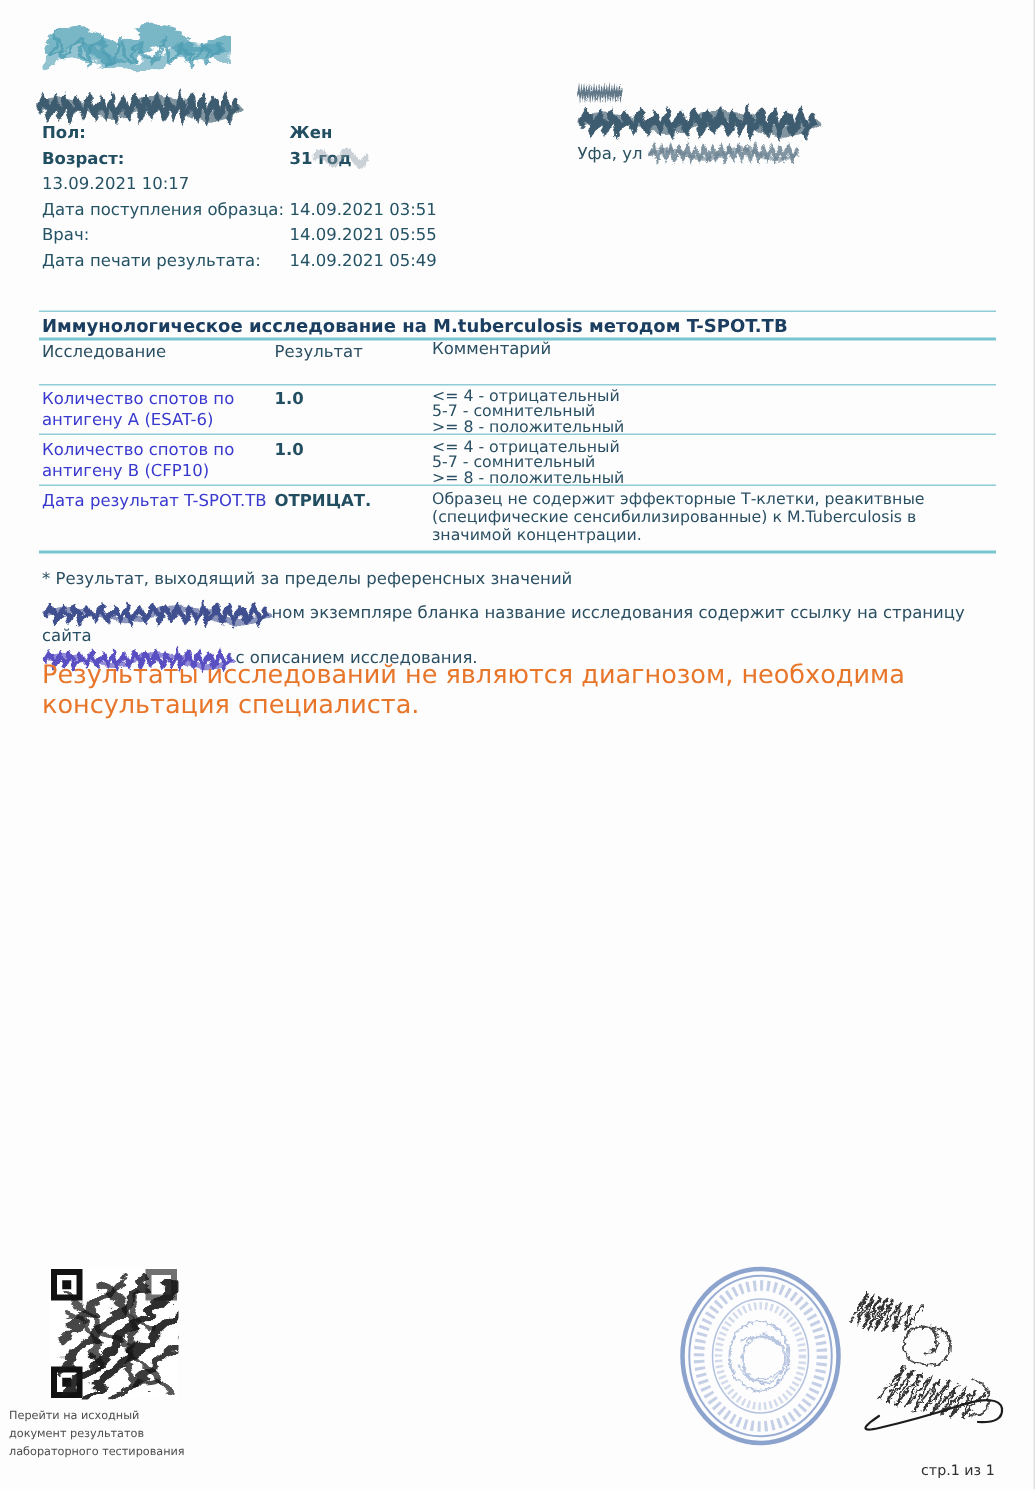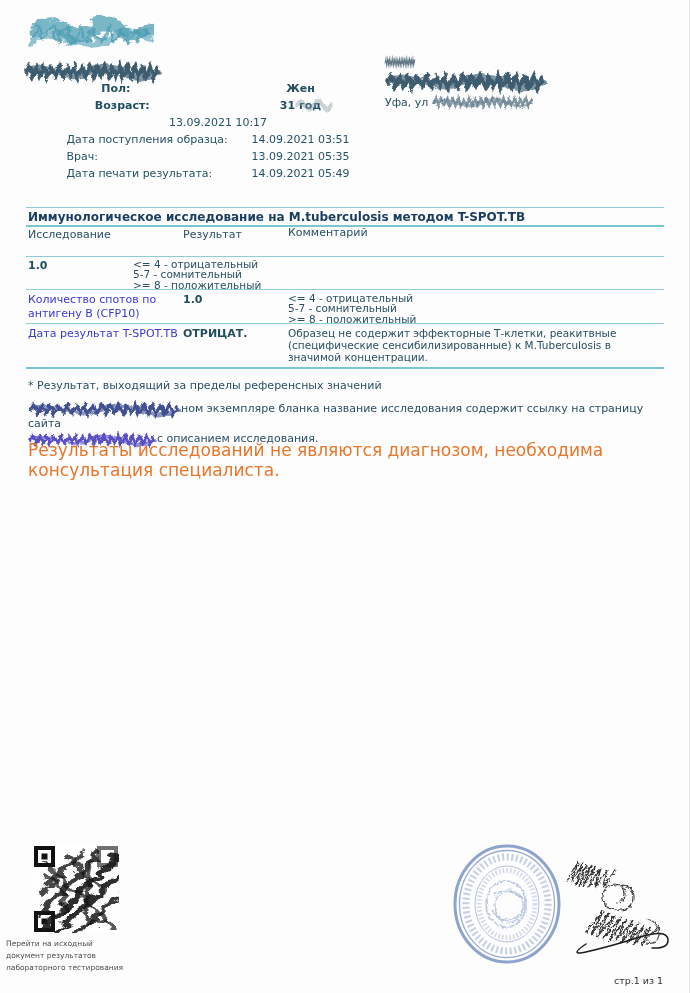--- a/index.html
+++ b/index.html
@@ -7,23 +7,23 @@
   body { font-family:"DejaVu Sans","Liberation Sans",sans-serif; }
   .page {
     position:relative; width:690px; height:993px; background:#fdfdfd;
     overflow:hidden; border-right:1px solid #e2e2e2;
     color:#2a4f63;
   }
   .abs { position:absolute; }
 
   
   .patient { left:28px; top:80px; width:360px; font-size:11px; line-height:17px; }
-  .prow { display:flex;justify-content:center; }
+  .prow { display:flex; }
   .prow .lbl { width:165px; color:#255365; }
-  .prow .val { color:#255365;margin-left:20px; }
+  .prow .val { color:#255365; }
   .prow.bold .lbl, .prow.bold .val { font-weight:bold; color:#224e61; }
   .rightcol { left:385px; top:56px; width:270px; font-size:11px; color:#2a5060; }
   .cityline { margin-top:6px; display:flex; align-items:flex-start; gap:4px; }
 
   
   svg.scrib { display:inline-block; overflow:visible; }
   svg.scrib .st { stroke:currentColor; fill:none; stroke-linecap:round; }
 
   
   .rule { left:26px; width:638px; background:#8fccd6; height:1px; }
@@ -115,21 +115,21 @@
     </div>
     <div class="prow">
       <span class="val">13.09.2021 10:17</span>
     </div>
     <div class="prow">
       <span class="lbl">Дата поступления образца:</span>
       <span class="val">14.09.2021 03:51</span>
     </div>
     <div class="prow">
       <span class="lbl">Врач:</span>
-      <span class="val">13.09.2021 05:35</span>
+      <span class="val">14.09.2021 05:55</span>
     </div>
     <div class="prow">
       <span class="lbl">Дата печати результата:</span>
       <span class="val">14.09.2021 05:49</span>
     </div>
   </div>
 
   <div class="abs rightcol">
     <div>
       <svg class="scrib" style="color:#607787" width="30" height="9" viewBox="0 0 160 14" preserveAspectRatio="none">
@@ -163,20 +163,21 @@
   <div class="abs rule strong" style="top:225px"></div>
 
   <div class="abs thead">
     <div class="c1" style="color:#2a4f63">Исследование</div>
     <div class="c2" style="font-weight:normal;color:#2a4f63">Результат</div>
     <div class="c3" style="font-size:11px">Комментарий</div>
   </div>
   <div class="abs rule" style="top:256px"></div>
 
   <div class="abs trow" style="left:28px;top:259px">
+    <div class="c1">Количество спотов по антигену A (ESAT-6)</div>
     <div class="c2">1.0</div>
     <div class="c3">
       <div class="cl">&lt;= 4 - отрицательный</div>
       <div class="cl">5-7 - сомнительный</div>
       <div class="cl">&gt;= 8 - положительный</div>
     </div>
   </div>
   <div class="abs rule" style="top:289px"></div>
 
   <div class="abs trow" style="left:28px;top:293px">

